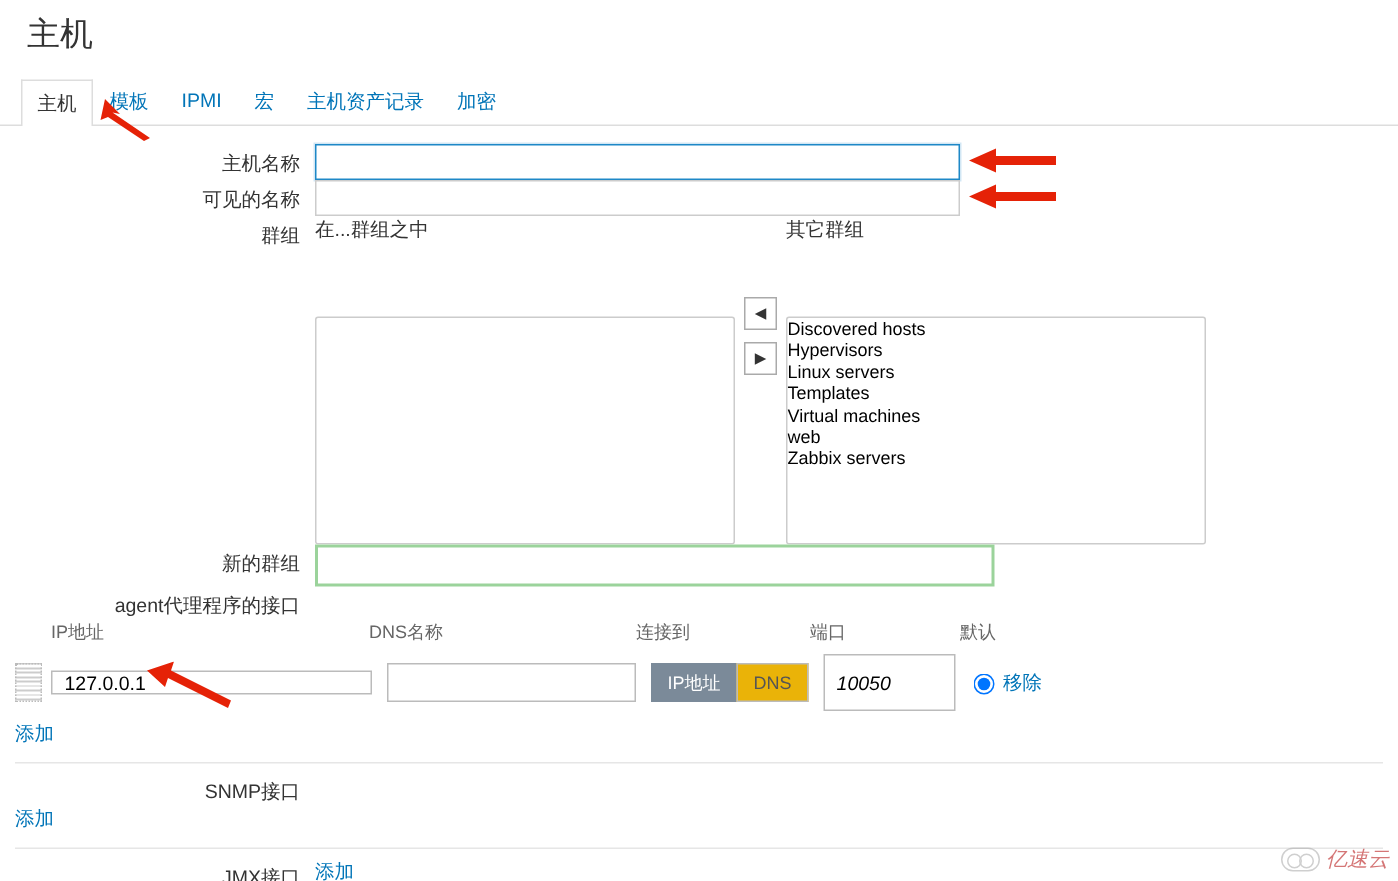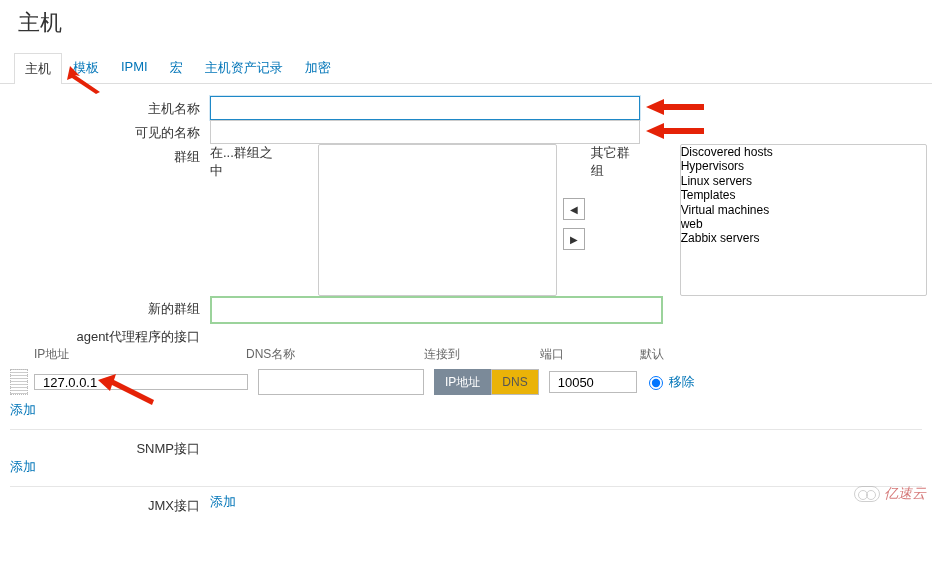--- a/index.html
+++ b/index.html
@@ -9,40 +9,40 @@
     .tab { padding: 6px 10px; color: #0275b8; cursor: pointer; font-size: 13px; border: 1px solid transparent; border-bottom: none; }
     .tab.active { border-color: #ddd; background: #fff; position: relative; top: 1px; color: #333; }
     .form-area { padding: 12px 10px 0 10px; }
     .row { display: flex; align-items: flex-start; margin-bottom: 0; min-height: 24px; }
     .label { width: 200px; text-align: right; padding-right: 10px; padding-top: 4px; color: #333; font-size: 13px; flex-shrink: 0; }
     .field { flex: 1; display: flex; align-items: flex-start; position: relative; }
     .text-input { width: 430px; height: 24px; border: 1px solid #ccc; padding: 2px 6px; font-size: 13px; }
     .text-input.active-border { border: 1px solid #1e88c7; box-shadow: 0 0 0 1px rgba(30,136,199,.2); }
     .groups-wrap { display: flex; align-items: flex-start; gap: 0; }
     .listbox { width: 280px; height: 152px; border: 1px solid #ccc; overflow-y: scroll; background: #fff; font-size: 12px; }
-    .group-col { display: flex; flex-direction: row; gap: 43px; }
+    .group-col { display: flex; flex-direction: column; gap: 43px; }
     .col-header { font-size: 13px; margin-bottom: 6px; color: #333; }
     .move-btns { display: flex; flex-direction: column; justify-content: center; padding: 0 6px; gap: 8px; margin-top: 54px; }
     .move-btn { width: 22px; height: 22px; border: 1px solid #aaa; background: #fff; cursor: pointer; display: flex; align-items: center; justify-content: center; font-size: 10px; color: #333; }
     .new-group-input { width: 453px; height: 28px; border: 2px solid #9bd39b; padding: 2px 6px; font-size: 13px; background: #fff; }
     .iface-header { display: flex; font-size: 12px; color: #666; margin-bottom: 6px; }
     .iface-h-ip { width: 236px; padding-left: 24px; }
     .iface-h-dns { width: 178px; }
     .iface-h-conn { width: 116px; }
     .iface-h-port { width: 100px; }
     .iface-h-def { }
     .iface-row { display: flex; align-items: center; }
     .drag-handle { width: 18px; height: 26px; border: 1px dotted #bbb; margin-right: 6px; background: repeating-linear-gradient(0deg, #ccc 0 1px, transparent 1px 3px); cursor: move; }
     .ip-input { width: 214px; height: 16px; border: 1px solid #bbb; padding: 2px 8px; font-size: 13px; margin-right: 10px; }
     .dns-input { width: 166px; height: 26px; border: 1px solid #bbb; padding: 2px 8px; font-size: 13px; margin-right: 10px; }
     .conn-toggle { display: flex; margin-right: 10px; }
     .conn-btn { height: 26px; border: 1px solid #bbb; padding: 0 10px; font-size: 12px; cursor: pointer; display: flex; align-items: center; }
     .conn-btn.active { background: #7b8a99; color: #fff; border-color: #7b8a99; }
     .conn-btn.inactive { background: #eab308; color: #555; }
-    .port-input { width: 88px; height: 22px; border: 1px solid #bbb; padding: 2px 8px; font-size: 13px; margin-right: 12px; }
+    .port-input { width: 88px; height: 38px; border: 1px solid #bbb; padding: 2px 8px; font-size: 13px; margin-right: 12px; font-style: italic; }
     .def-radio { width: 14px; height: 14px; margin-right: 6px; margin-top: 1px; }
     .remove-link { color: #0275b8; text-decoration: none; cursor: pointer; font-size: 13px; }
     .add-link { color: #0275b8; text-decoration: none; cursor: pointer; font-size: 13px; margin-top: 6px; display: inline-block; }
     .sub-border { border-bottom: 1px solid #e6e6e6; padding-bottom: 10px; margin-bottom: 8px; flex-direction: column; }
     .red-arrow { position: absolute; pointer-events: none; }
     .watermark { position: absolute; right: 6px; bottom: 12px; color: #b91c1c; font-size: 14px; display: flex; align-items: center; gap: 4px; opacity: .6; font-style: italic; }
     .watermark-icon { width: 26px; height: 16px; border: 1.5px solid #b0b0b0; border-radius: 10px; display: inline-block; position: relative; }
     .watermark-icon::before { content: ""; position: absolute; left: 3px; top: 3px; width: 8px; height: 8px; border: 1.5px solid #b0b0b0; border-radius: 50%; }
     .watermark-icon::after { content: ""; position: absolute; right: 3px; top: 3px; width: 8px; height: 8px; border: 1.5px solid #b0b0b0; border-radius: 50%; }
   </style>

